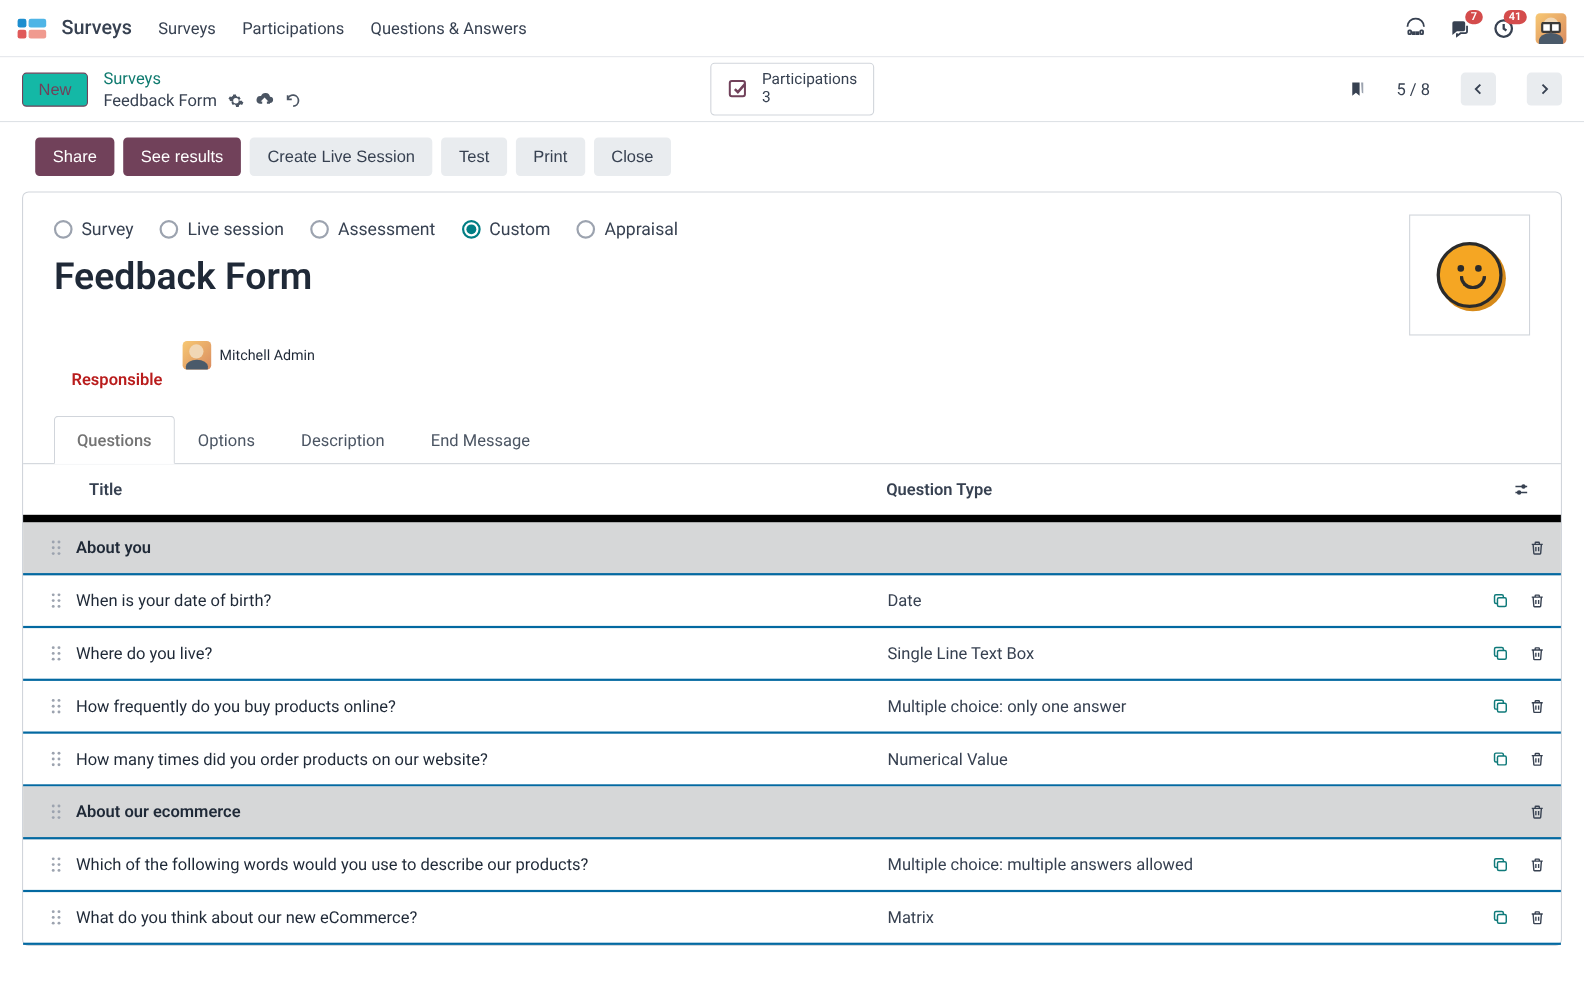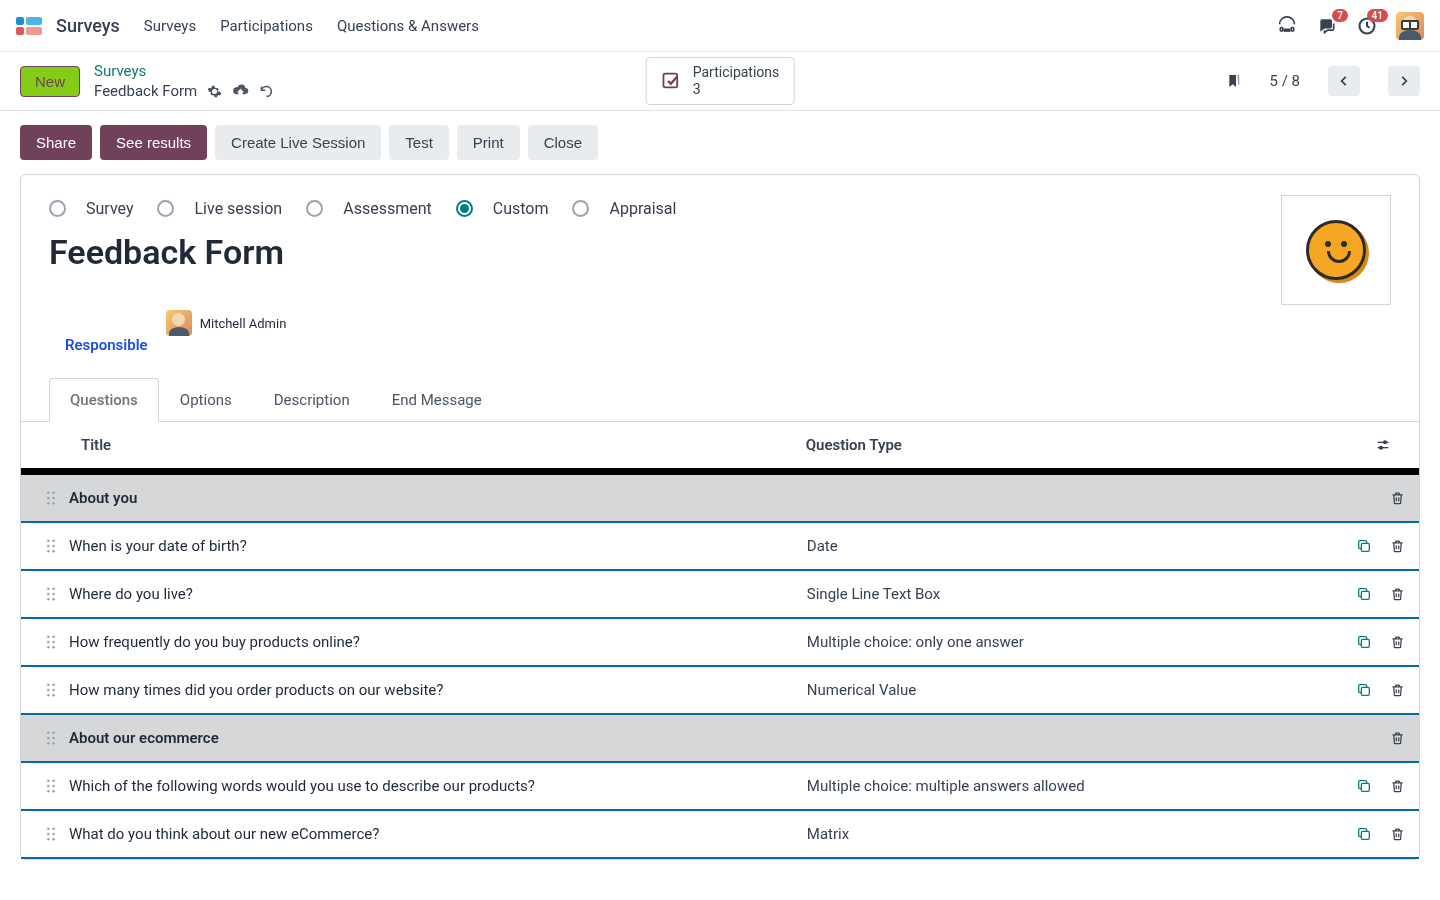--- a/index.html
+++ b/index.html
@@ -13,49 +13,49 @@
 .nav-icon { position: relative; width: 22px; height: 22px; display: flex; align-items: center; justify-content: center; cursor: pointer; color: #374151; }
 .badge { position: absolute; top: -6px; right: -10px; background: #d44c4c; color: #fff; font-size: 10px; font-weight: 600; border-radius: 9px; padding: 1px 5px; min-width: 16px; text-align: center; }
 .avatar { width: 28px; height: 28px; border-radius: 4px; background: linear-gradient(135deg,#f7c873,#d98b5f); display:flex; align-items:center; justify-content:center; position:relative; overflow:hidden; }
 .avatar::before{content:"";position:absolute;top:4px;width:14px;height:14px;border-radius:50%;background:#f1d7b5;}
 .avatar::after{content:"";position:absolute;bottom:-4px;width:22px;height:14px;border-radius:50% 50% 0 0;background:#4a5a6a;}
 .glasses{position:absolute;top:8px;width:16px;height:5px;border-top:2px solid #3a3a3a;z-index:2;}
 .glasses::before,.glasses::after{content:"";position:absolute;top:-2px;width:6px;height:6px;border:2px solid #3a3a3a;border-radius:2px;background:#fff;}
 .glasses::before{left:-1px}.glasses::after{right:-1px}
 
 .subbar { display: flex; align-items: center; padding: 10px 20px; }
-.new-btn { border: 1px solid #71415a; color: #71415a; background: #84cc16; padding: 6px 14px; font-size: 15px; font-weight: 500; border-radius: 4px; cursor: pointer; margin-right: 14px; text-align: right; }
+.new-btn { border: 1px solid #71415a; color: #71415a; background: #14b8a6; padding: 6px 14px; font-size: 15px; font-weight: 500; border-radius: 4px; cursor: pointer; margin-right: 14px; text-align: right; }
 .breadcrumb { display: flex; flex-direction: column; gap: 2px; }
 .bc-link { color: #0f7a6f; font-size: 15px; }
 .bc-current { color: #374151; font-size: 15px; display: flex; align-items: center; gap: 10px; }
 .bc-icon { color: #4b5563; cursor: pointer; }
 .stat-box { border: 1px solid #d1d5db; border-radius: 4px; padding: 6px 14px; display: flex; align-items: center; gap: 10px; cursor: pointer; margin-left: auto; position: absolute; left: 50%; transform: translateX(-50%); }
 .stat-icon { color: #71415a; display:flex; }
 .stat-text { display: flex; flex-direction: column; line-height: 1.2; color: #374151; }
 .subbar-right { margin-left: auto; display: flex; align-items: center; gap: 28px; }
 .pager { color: #374151; font-size: 15px; }
 .pager-btn { width: 32px; height: 30px; border: none; background: #e9ecef; border-radius: 4px; display: flex; align-items: center; justify-content: center; cursor: pointer; color: #374151; }
 .divider { height: 1px; background: #dee2e6; margin: 0; }
 
-.control-bar { display:flex; justify-content:flex-start; padding: 0 20px; }
+.control-bar { display:flex; justify-content:flex-start; padding: 0 20px; margin-left: 12px; }
 .btn-row { display: flex; gap: 8px; padding: 14px 0; }
 .btn { border: none; padding: 9px 16px; font-size: 15px; border-radius: 4px; cursor: pointer; font-weight: 500; }
 .btn-primary { background: #71415a; color: #fff; }
 .btn-secondary { background: #e9ecef; color: #374151; }
 
 .form-sheet { margin: 0 20px 20px; border: 1px solid #d1d5db; border-radius: 6px; background: #fff; }
 .sheet-inner { padding: 24px 28px 0; position: relative; }
 .radio-row { display: flex; gap: 24px; margin-bottom: 14px; }
-.radio-item { display: flex; align-items: center; gap: 20px; font-size: 16px; color: #374151; cursor: pointer; }
+.radio-item { display: flex; align-items: center; gap: 8px; font-size: 16px; color: #374151; cursor: pointer; }
 .radio-circle { width: 17px; height: 17px; border: 2px solid #9ca3af; border-radius: 50%; display: flex; align-items: center; justify-content: center; }
 .radio-circle.checked { border-color: #017e84; }
 .radio-circle.checked::after { content: ""; width: 9px; height: 9px; background: #017e84; border-radius: 50%; }
 .title-h1 { font-size: 34px; font-weight: 600; color: #1f2937; margin-bottom: 20px; }
 .field-row { display: flex; align-items: center; gap: 18px; margin-bottom: 24px; padding-left: 16px; }
-.field-label { font-weight: 600; color: #1d4ed8; font-size: 15px; margin-top: 44px; }
+.field-label { font-weight: 600; color: #b91c1c; font-size: 15px; margin-top: 44px; }
 .user-chip { display: flex; align-items: center; gap: 8px; font-size: 13px; }
 .mini-avatar { width: 26px; height: 26px; border-radius: 4px; background: linear-gradient(135deg,#f7c873,#d98b5f); position:relative; overflow:hidden;}
 .mini-avatar::before{content:"";position:absolute;top:3px;left:6px;width:13px;height:13px;border-radius:50%;background:#f1d7b5;}
 .mini-avatar::after{content:"";position:absolute;bottom:-3px;left:3px;width:20px;height:12px;border-radius:50% 50% 0 0;background:#4a5a6a;}
 .image-box { position: absolute; right: 28px; top: 20px; width: 110px; height: 110px; border: 1px solid #d1d5db; display: flex; align-items: center; justify-content: center; background:#fff; }
 .smiley { width: 60px; height: 60px; border-radius: 50%; background: #f5a623; border: 3px solid #2b2b2b; position: relative; box-shadow: 3px 3px 0 #d68a1a; }
 .smiley::before, .smiley::after { content: ""; position: absolute; top: 18px; width: 6px; height: 6px; background: #2b2b2b; border-radius: 50%; }
 .smiley::before { left: 16px; } .smiley::after { right: 16px; }
 .mouth { position: absolute; bottom: 14px; left: 18px; width: 24px; height: 12px; border: 3px solid #2b2b2b; border-top: none; border-radius: 0 0 24px 24px; }
 

